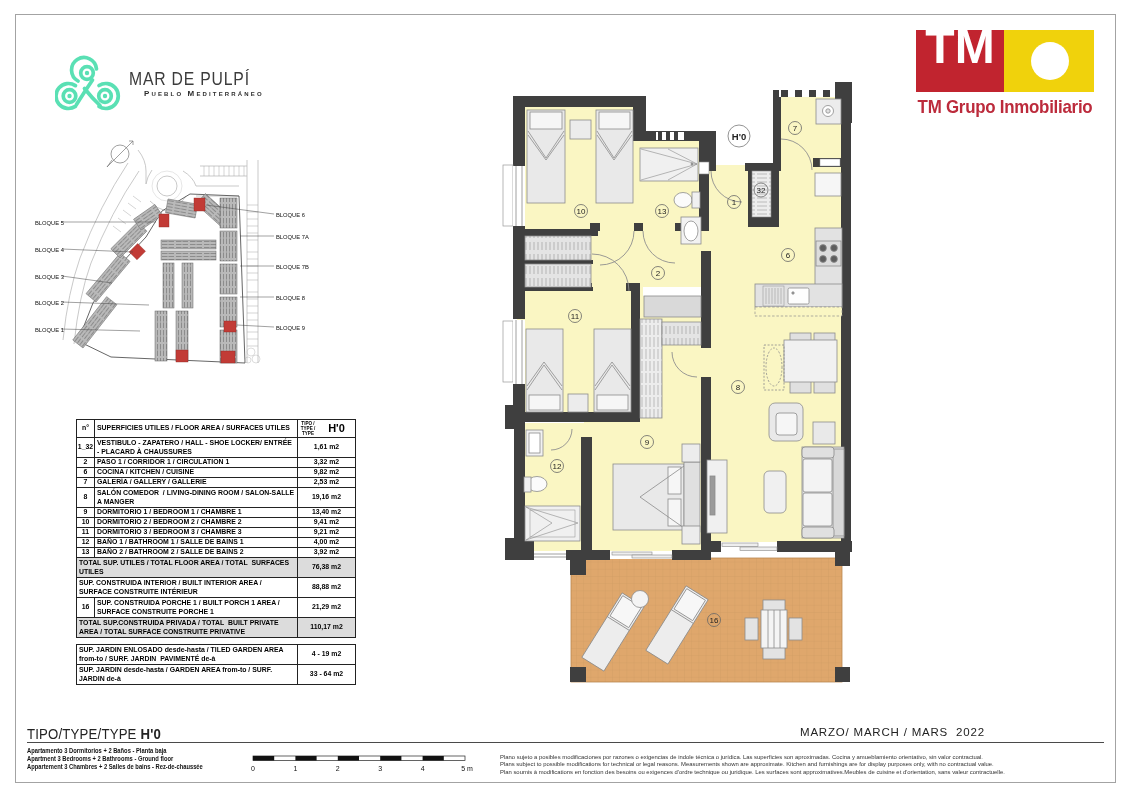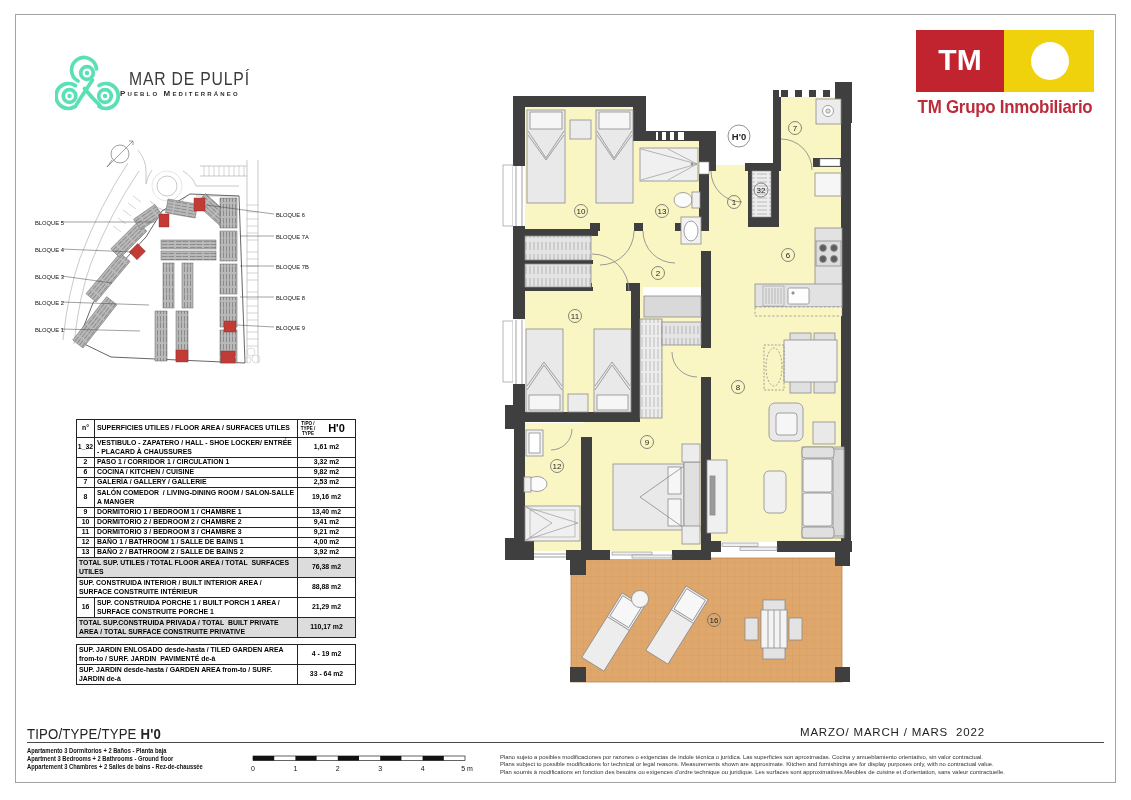--- a/index.html
+++ b/index.html
@@ -1,26 +1,26 @@
 <!DOCTYPE html>
 <html><head>
 <meta charset="utf-8">
 <style>
   html,body{margin:0;padding:0;background:#fff;}
   body{width:1131px;height:800px;position:relative;font-family:"Liberation Sans",sans-serif;overflow:hidden;}
   .abs{position:absolute;}
   #frame{left:15px;top:14px;width:1099px;height:767px;border:1px solid #a3a3a3;}
   
   #mdp-name{left:129px;top:67px;font-size:17.5px;color:#3c3c3c;letter-spacing:0.9px;transform:scale(0.9,1.1);transform-origin:0 0;white-space:nowrap;}
-  #mdp-sub{left:120px;top:89px;font-size:8px;color:#2e2e2e;letter-spacing:2.15px;white-space:nowrap;font-variant:small-caps;font-weight:bold;}
+  #mdp-sub{left:144px;top:89px;font-size:8px;color:#2e2e2e;letter-spacing:2.15px;white-space:nowrap;font-variant:small-caps;font-weight:bold;}
   #tm-red{left:916px;top:30px;width:88px;height:62px;background:#c1242f;}
   #tm-yellow{left:1004px;top:30px;width:90px;height:62px;background:#f0d20c;}
   #tm-circle{left:1031px;top:42px;width:38px;height:38px;border-radius:50%;background:#fff;}
   #tm-txt{left:906px;top:96px;width:198px;text-align:center;font-size:19px;font-weight:bold;color:#bc2b3c;white-space:nowrap;letter-spacing:-0.3px;transform:scale(0.89,1);transform-origin:50% 0;}
-  #tm-letters{left:916px;top:30px;width:88px;height:47px;color:#fff;font-size:30px;font-weight:bold;text-align:center;line-height:60px;letter-spacing:0px;}
+  #tm-letters{left:916px;top:17px;width:88px;height:47px;color:#fff;font-size:48px;font-weight:bold;text-align:center;line-height:60px;letter-spacing:0px;}
   
   #f-rule{left:27px;top:742px;width:1077px;height:1px;background:#4a4a4a;}
   #f-tipo{left:27px;top:725px;font-size:14.5px;color:#222;letter-spacing:0.2px;transform:scale(0.91,1.05);transform-origin:0 0;white-space:nowrap;}
   #f-marzo{left:800px;top:726px;width:300px;text-align:left;font-size:11.5px;color:#222;letter-spacing:0.8px;}
   #f-desc{left:27px;top:747px;font-size:6.8px;font-weight:bold;color:#111;line-height:8.2px;transform:scale(0.85,1);transform-origin:0 0;white-space:nowrap;}
   #f-disc{left:500px;top:754px;width:601px;font-size:5.9px;color:#333;line-height:7.4px;text-align:justify;}
   
   #tbl-wrap{left:76px;top:419px;width:279px;}
   table{border-collapse:collapse;width:279px;table-layout:fixed;}
   td{border:1px solid #222;font-size:6.9px;font-weight:bold;color:#000;padding:0 2px;line-height:8.6px;overflow:hidden;}

